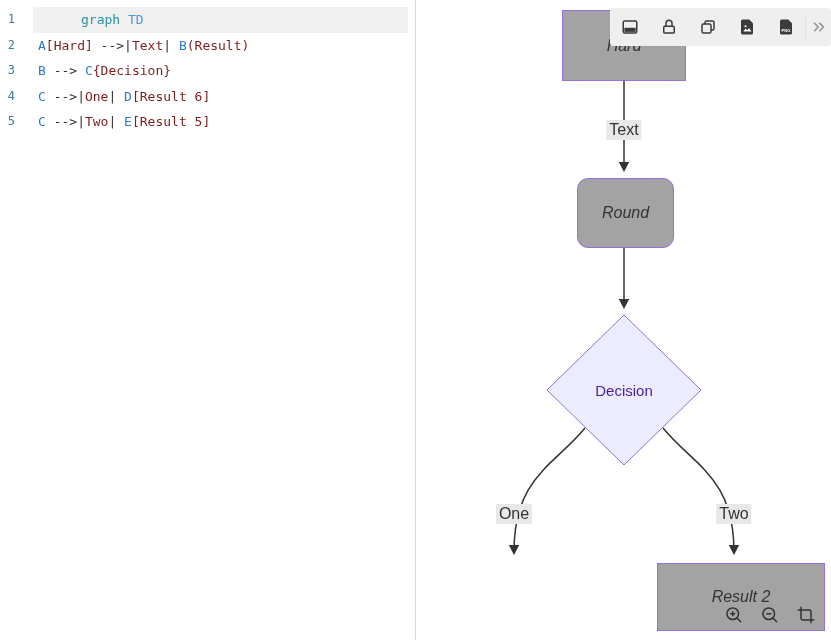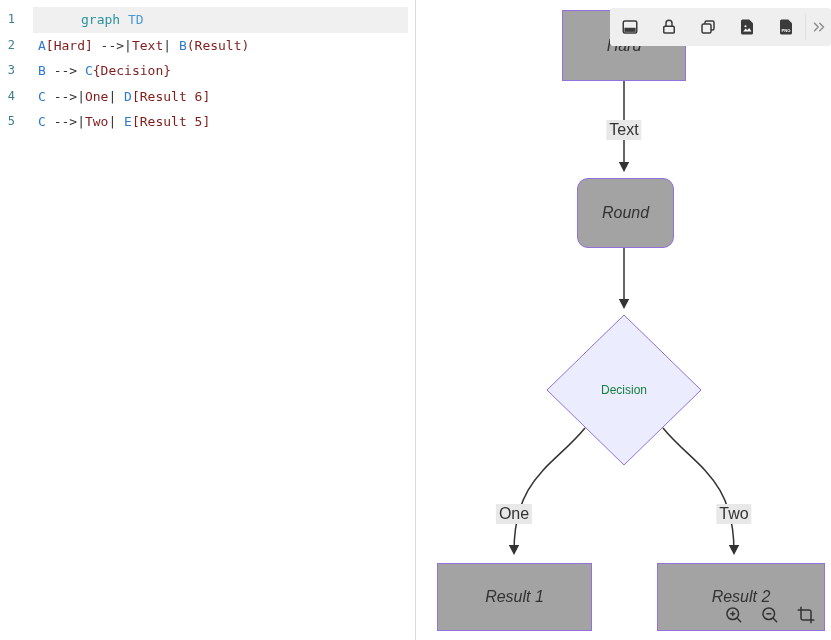--- a/index.html
+++ b/index.html
@@ -44,21 +44,21 @@
     background:#a3a3a3; border:1px solid #9370DB;
     display:flex; align-items:center; justify-content:center;
     color:#333; font-size:16px;font-style:italic;
   }
   .node-hard    { left:146px; top:10px;  width:124px; height:71px; }
   .node-round   { left:161px; top:178px; width:97px;  height:70px; border-radius:11px; }
   .node-result1 { left:21px;  top:563px; width:155px; height:68px; }
   .node-result2 { left:241px; top:563px; width:168px; height:68px; }
   .diamond-label {
     position:absolute; z-index:2; left:208px; top:390px;
-    transform:translate(-50%,-50%); color:#15803d; font-size:12px;
+    transform:translate(-50%,-50%); color:#4c1d95; font-size:15px;
   }
   .edge-label {
     position:absolute; z-index:3; transform:translate(-50%,-50%);
     background:#e8e8e8; color:#333; font-size:16px; padding:1px 3px;
     white-space:nowrap;
   }
   .lbl-text { left:208px; top:130px; }
   .lbl-one  { left:98px;  top:514px; }
   .lbl-two  { left:318px; top:514px; }
 
@@ -131,23 +131,20 @@
       <polygon points="208,315 285,390 208,465 131,390" fill="#ECECFF" stroke="#9370DB" stroke-width="1"></polygon>
     </svg>
 
     <div class="node node-hard">
       <span>Hard</span>
     </div>
     <div class="node node-round">
       <span>Round</span>
     </div>
     <div class="diamond-label">Decision</div>
-    <div class="node node-result1">
-      <span>Result 1</span>
-    </div>
     <div class="node node-result2">
       <span>Result 2</span>
     </div>
 
     <div class="edge-label lbl-text">Text</div>
     <div class="edge-label lbl-one">One</div>
     <div class="edge-label lbl-two">Two</div>
   </div>
 
   <div class="toolbar">

